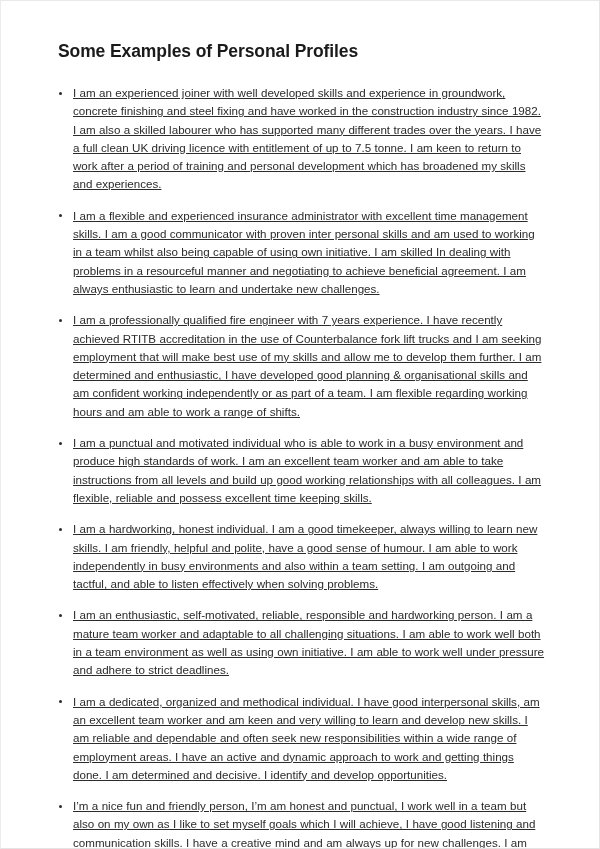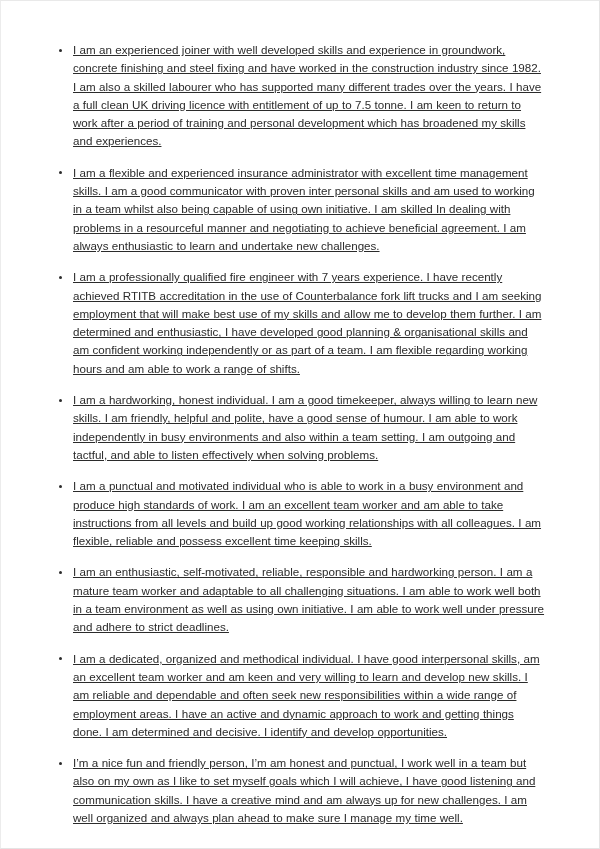--- a/index.html
+++ b/index.html
@@ -68,46 +68,47 @@
   .profile-text {
     display: block;
   }
 </style>
 </head>
 <body>
 
 <div class="page">
   <div class="doc-body">
 
+    <h1 class="doc-title">Some Examples of Personal Profiles</h1>
 
     <ul class="profile-list">
 
       <li class="profile-item">
         <span class="bullet-marker"></span>
         <span class="profile-text">I am an experienced joiner with well developed skills and experience in groundwork, concrete finishing and steel fixing and have worked in the construction industry since 1982. I am also a skilled labourer who has supported many different trades over the years. I have a full clean UK driving licence with entitlement of up to 7.5 tonne. I am keen to return to work after a period of training and personal development which has broadened my skills and experiences.</span>
       </li>
 
       <li class="profile-item">
         <span class="bullet-marker"></span>
         <span class="profile-text">I am a flexible and experienced insurance administrator with excellent time management skills. I am a good communicator with proven inter personal skills and am used to working in a team whilst also being capable of using own initiative. I am skilled In dealing with problems in a resourceful manner and negotiating to achieve beneficial agreement. I am always enthusiastic to learn and undertake new challenges.</span>
       </li>
 
       <li class="profile-item">
         <span class="bullet-marker"></span>
         <span class="profile-text">I am a professionally qualified fire engineer with 7 years experience. I have recently achieved RTITB accreditation in the use of Counterbalance fork lift trucks and I am seeking employment that will make best use of my skills and allow me to develop them further. I am determined and enthusiastic, I have developed good planning &amp; organisational skills and am confident working independently or as part of a team. I am flexible regarding working hours and am able to work a range of shifts.</span>
       </li>
 
       <li class="profile-item">
         <span class="bullet-marker"></span>
-        <span class="profile-text">I am a hardworking, honest individual. I am a good timekeeper, always willing to learn new skills. I am friendly, helpful and polite, have a good sense of humour. I am able to work independently in busy environments and also within a team setting. I am outgoing and tactful, and able to listen effectively when solving problems.</span>
+        <span class="profile-text">I am a punctual and motivated individual who is able to work in a busy environment and produce high standards of work. I am an excellent team worker and am able to take instructions from all levels and build up good working relationships with all colleagues. I am flexible, reliable and possess excellent time keeping skills.</span>
       </li>
 
       <li class="profile-item">
         <span class="bullet-marker"></span>
-        <span class="profile-text">I am a punctual and motivated individual who is able to work in a busy environment and produce high standards of work. I am an excellent team worker and am able to take instructions from all levels and build up good working relationships with all colleagues. I am flexible, reliable and possess excellent time keeping skills.</span>
+        <span class="profile-text">I am a hardworking, honest individual. I am a good timekeeper, always willing to learn new skills. I am friendly, helpful and polite, have a good sense of humour. I am able to work independently in busy environments and also within a team setting. I am outgoing and tactful, and able to listen effectively when solving problems.</span>
       </li>
 
       <li class="profile-item">
         <span class="bullet-marker"></span>
         <span class="profile-text">I am an enthusiastic, self-motivated, reliable, responsible and hardworking person. I am a mature team worker and adaptable to all challenging situations. I am able to work well both in a team environment as well as using own initiative. I am able to work well under pressure and adhere to strict deadlines.</span>
       </li>
 
       <li class="profile-item">
         <span class="bullet-marker"></span>
         <span class="profile-text">I am a dedicated, organized and methodical individual. I have good interpersonal skills, am an excellent team worker and am keen and very willing to learn and develop new skills. I am reliable and dependable and often seek new responsibilities within a wide range of employment areas. I have an active and dynamic approach to work and getting things done. I am determined and decisive. I identify and develop opportunities.</span>

